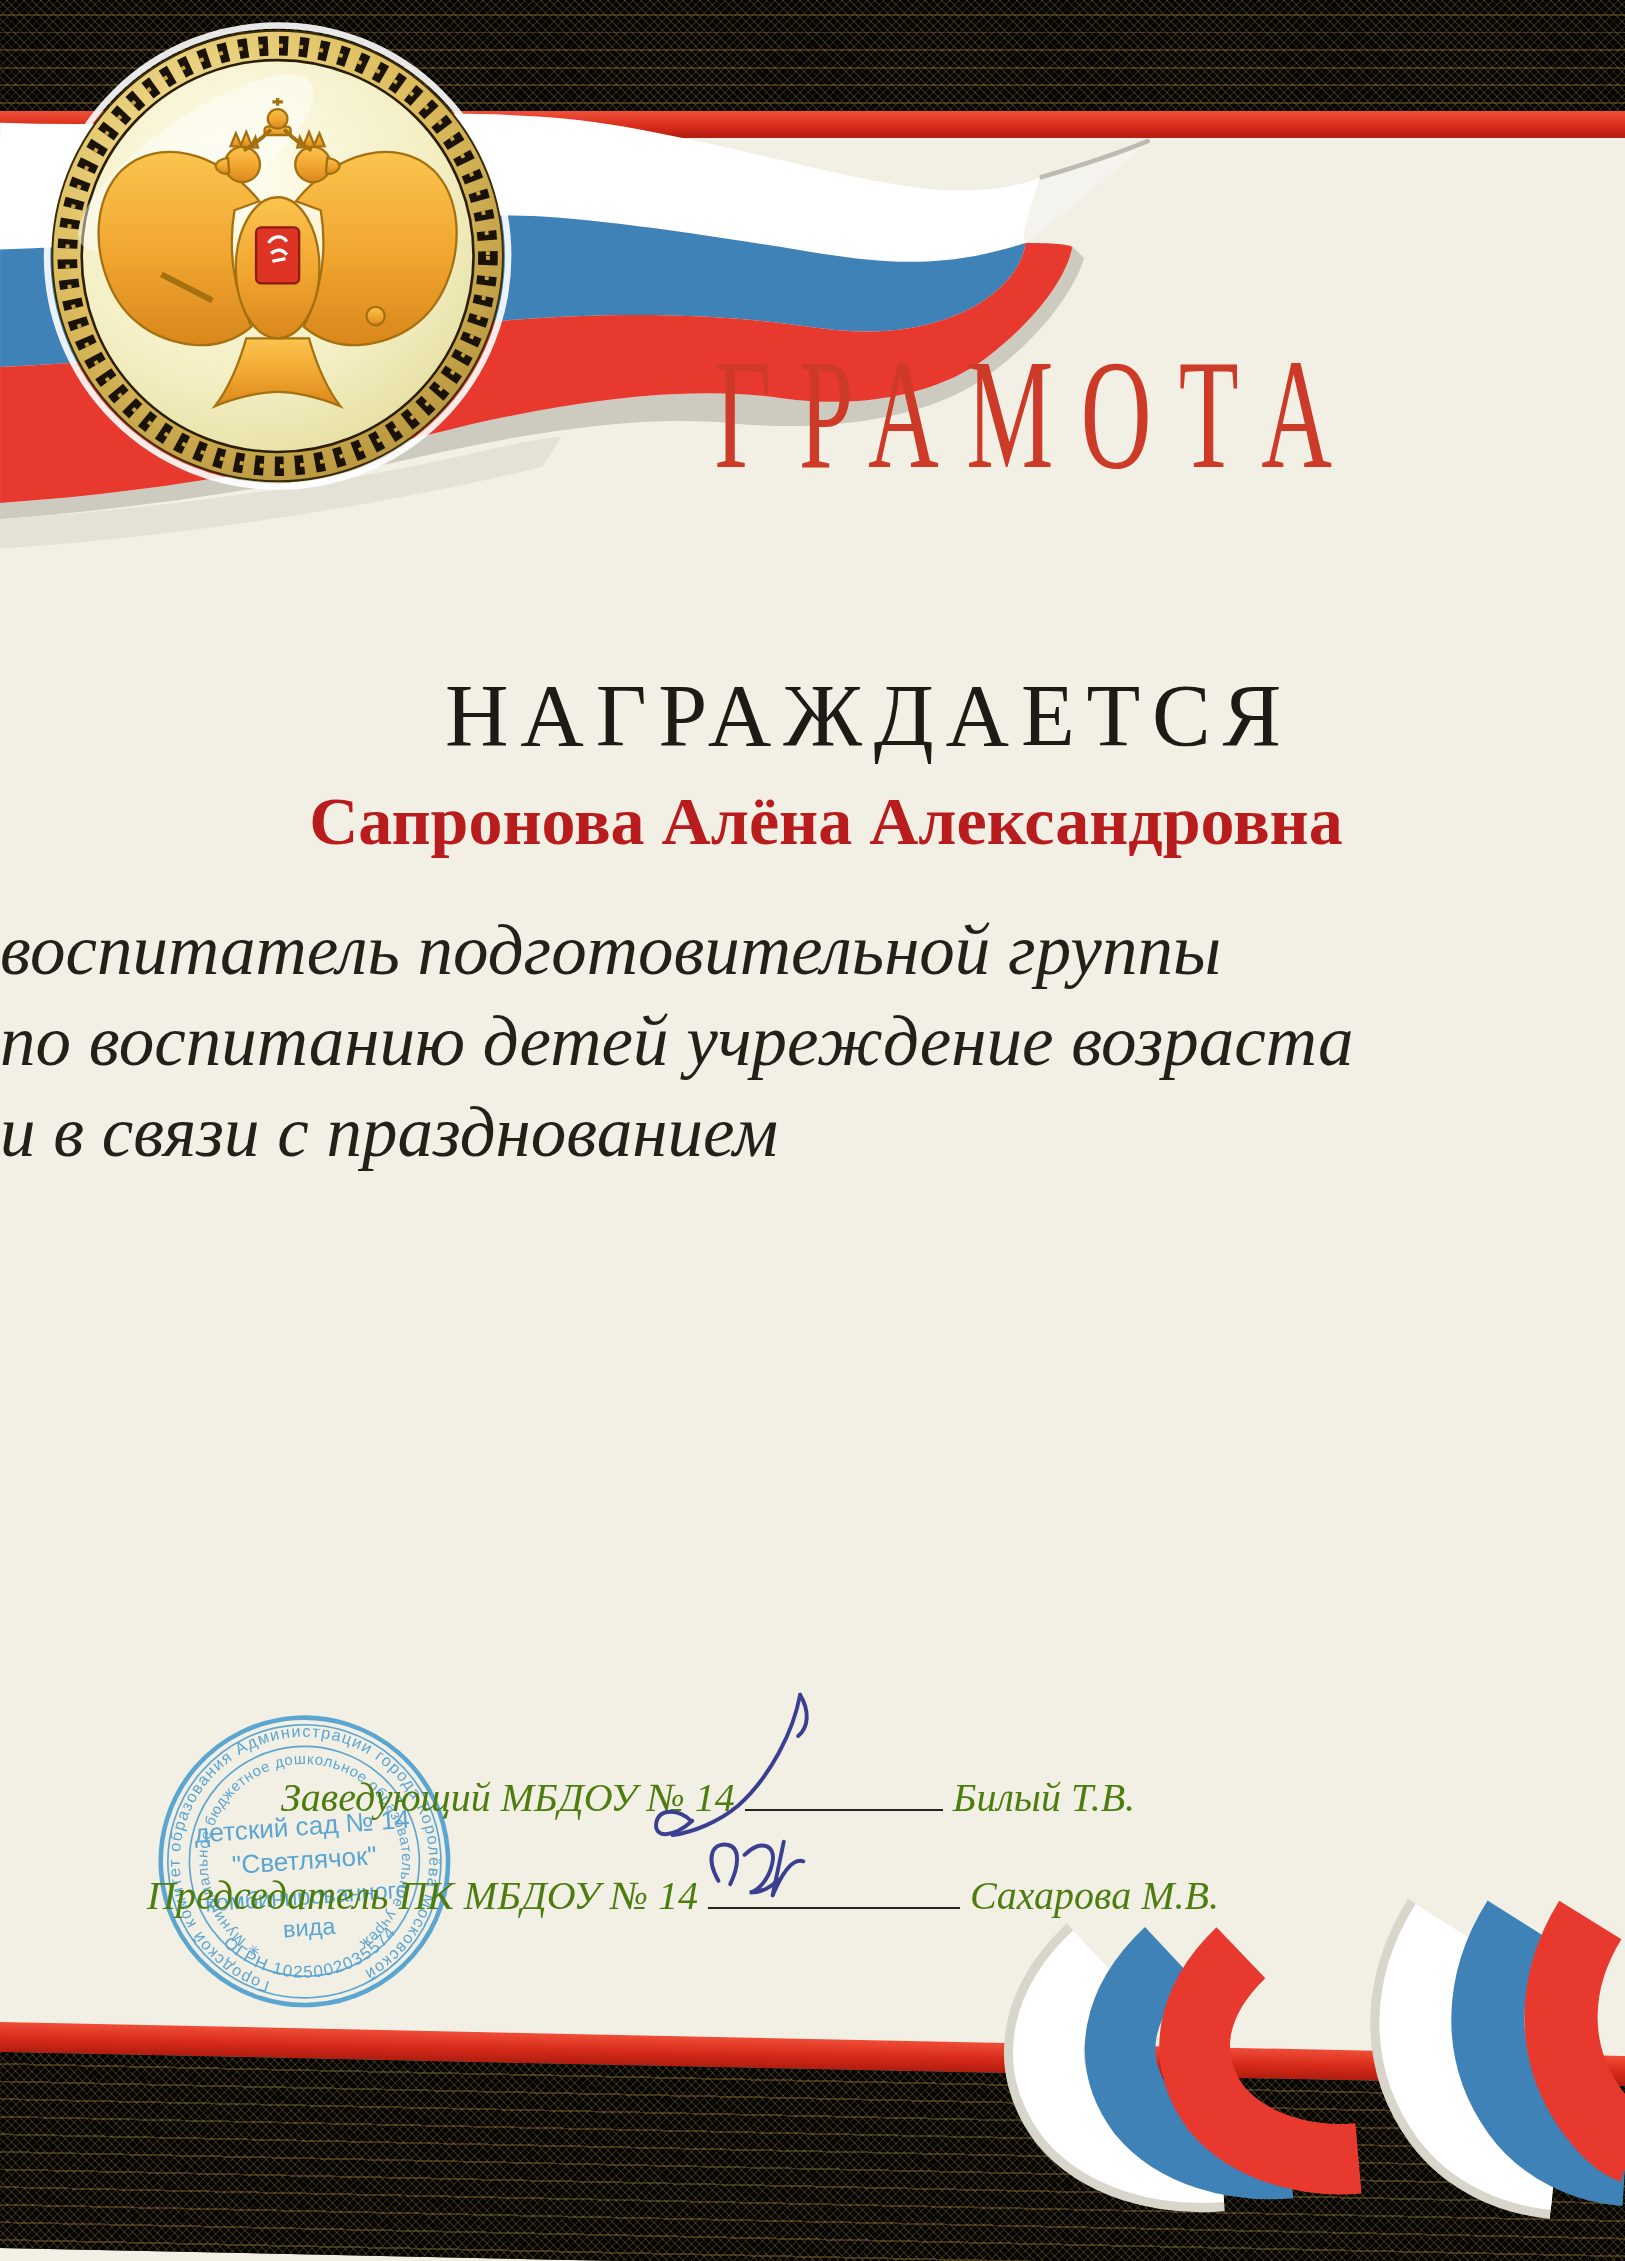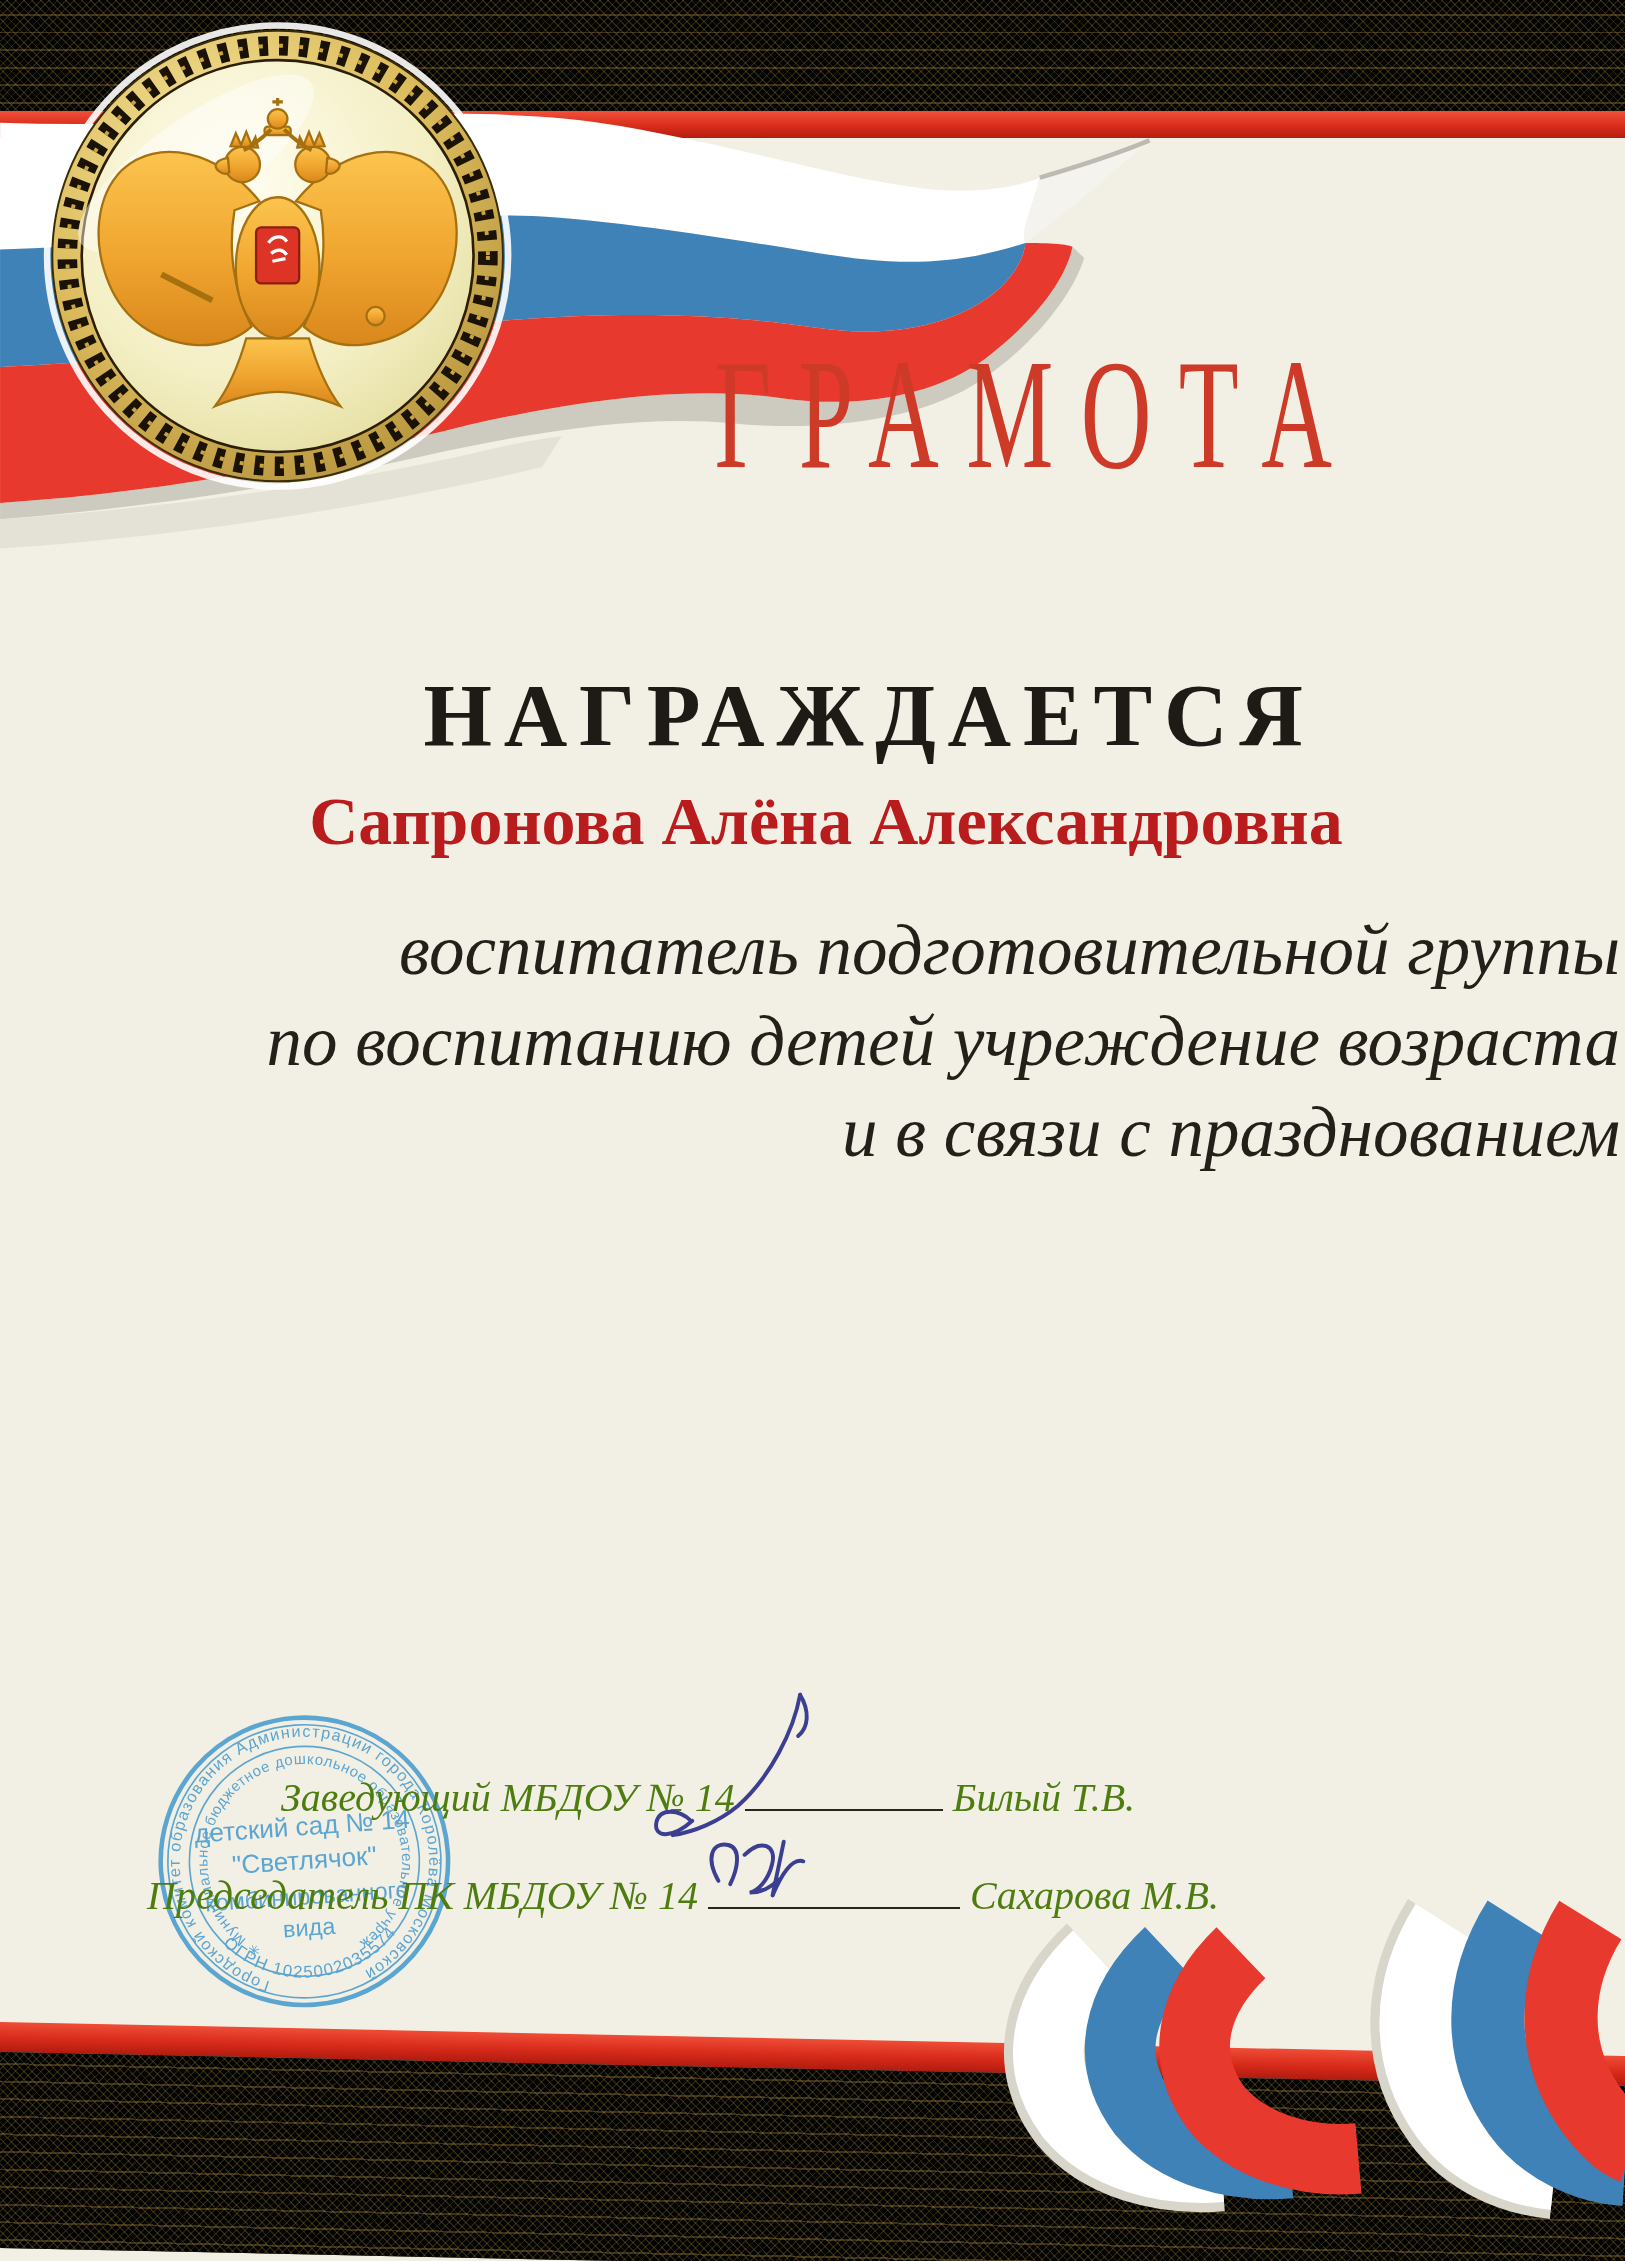--- a/index.html
+++ b/index.html
@@ -32,30 +32,30 @@
   
   .decor{ position:absolute; left:0; top:0; z-index:1; }
   
   .txt{ position:absolute; z-index:2; white-space:nowrap; }
   .title{
     left:1037px; top:325px; color:#ce3a28;
     font-size:98px; letter-spacing:27.4px; font-weight:normal;
     transform:translateX(-50%) scaleY(1.6); transform-origin:top center;
   }
   .heading{
-    left:869px; top:665px; font-size:88px; font-weight:bold;
+    left:869px; top:665px; font-size:88px; font-weight:normal;
     letter-spacing:11.8px; transform:translateX(-50%); color:#1e1a15;
   }
   .name{
     left:826px; top:782px; font-size:68px; font-weight:bold;
     transform:translateX(-50%); color:#b91c1c;
   }
   .body-lines{
     position:absolute; z-index:2; left:0; top:905px; width:1620px;
-    text-align:right; font-style:italic; font-size:71px; line-height:91px;
+    text-align:left; font-style:italic; font-size:71px; line-height:91px;
     color:#241f19;
   }
   .sig-row{
     position:absolute; z-index:2; font-style:italic; font-size:40px;
     color:#4d7c0f; white-space:nowrap;
   }
   .sig-row-1{ left:281px; top:1771px; }
   .sig-row-2{ left:147px; top:1869px; }
   .sig-line{ display:inline-block; border-bottom:2.6px solid #2a2520; height:0.95em; vertical-align:baseline; }
   .sig-line-1{ width:198px; }

